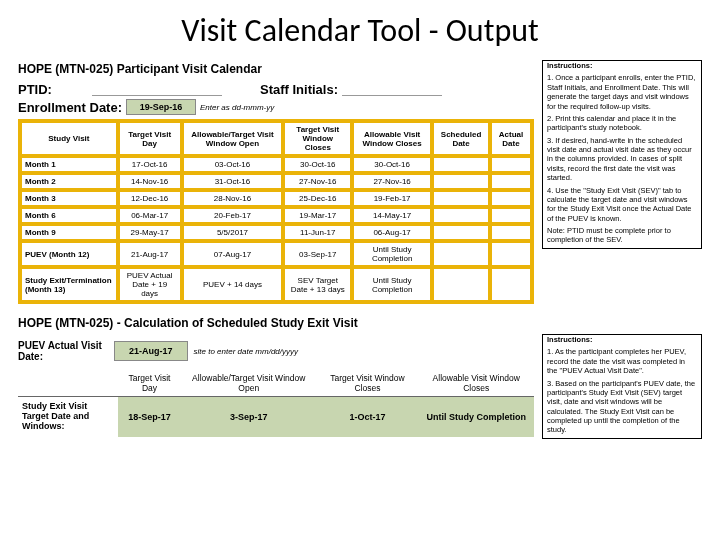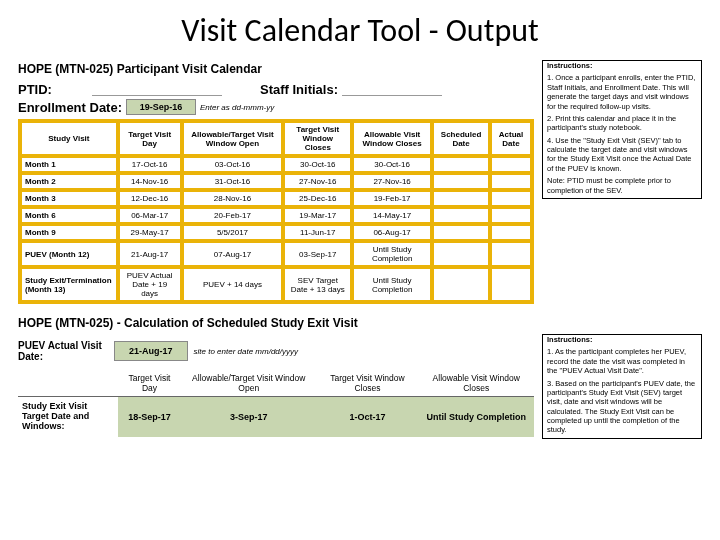--- a/index.html
+++ b/index.html
@@ -216,20 +216,21 @@
               <td></td>
               <td></td>
             </tr>
           </tbody>
       </table>
     </div>
     <div class="instr-box" id="instr1">
         <p><b>Instructions:</b></p>
         <p>1. Once a participant enrolls, enter the PTID, Staff Initials, and Enrollment Date. This will generate the target days and visit windows for the required follow-up visits.</p>
         <p>2. Print this calendar and place it in the participant's study notebook.</p>
+        <p>3. If desired, hand-write in the scheduled visit date and actual visit date as they occur in the columns provided. In cases of split visits, record the first date the visit was started.</p>
         <p>4. Use the "Study Exit Visit (SEV)" tab to calculate the target date and visit windows for the Study Exit Visit once the Actual Date of the PUEV is known.</p>
         <p>Note: PTID must be complete prior to completion of the SEV.</p>
       </div>
   </div>
 </div>
 
 <div class="sep"></div>
 
 <div class="section">
   <div class="report-title">HOPE (MTN-025) - Calculation of Scheduled Study Exit Visit</div>

